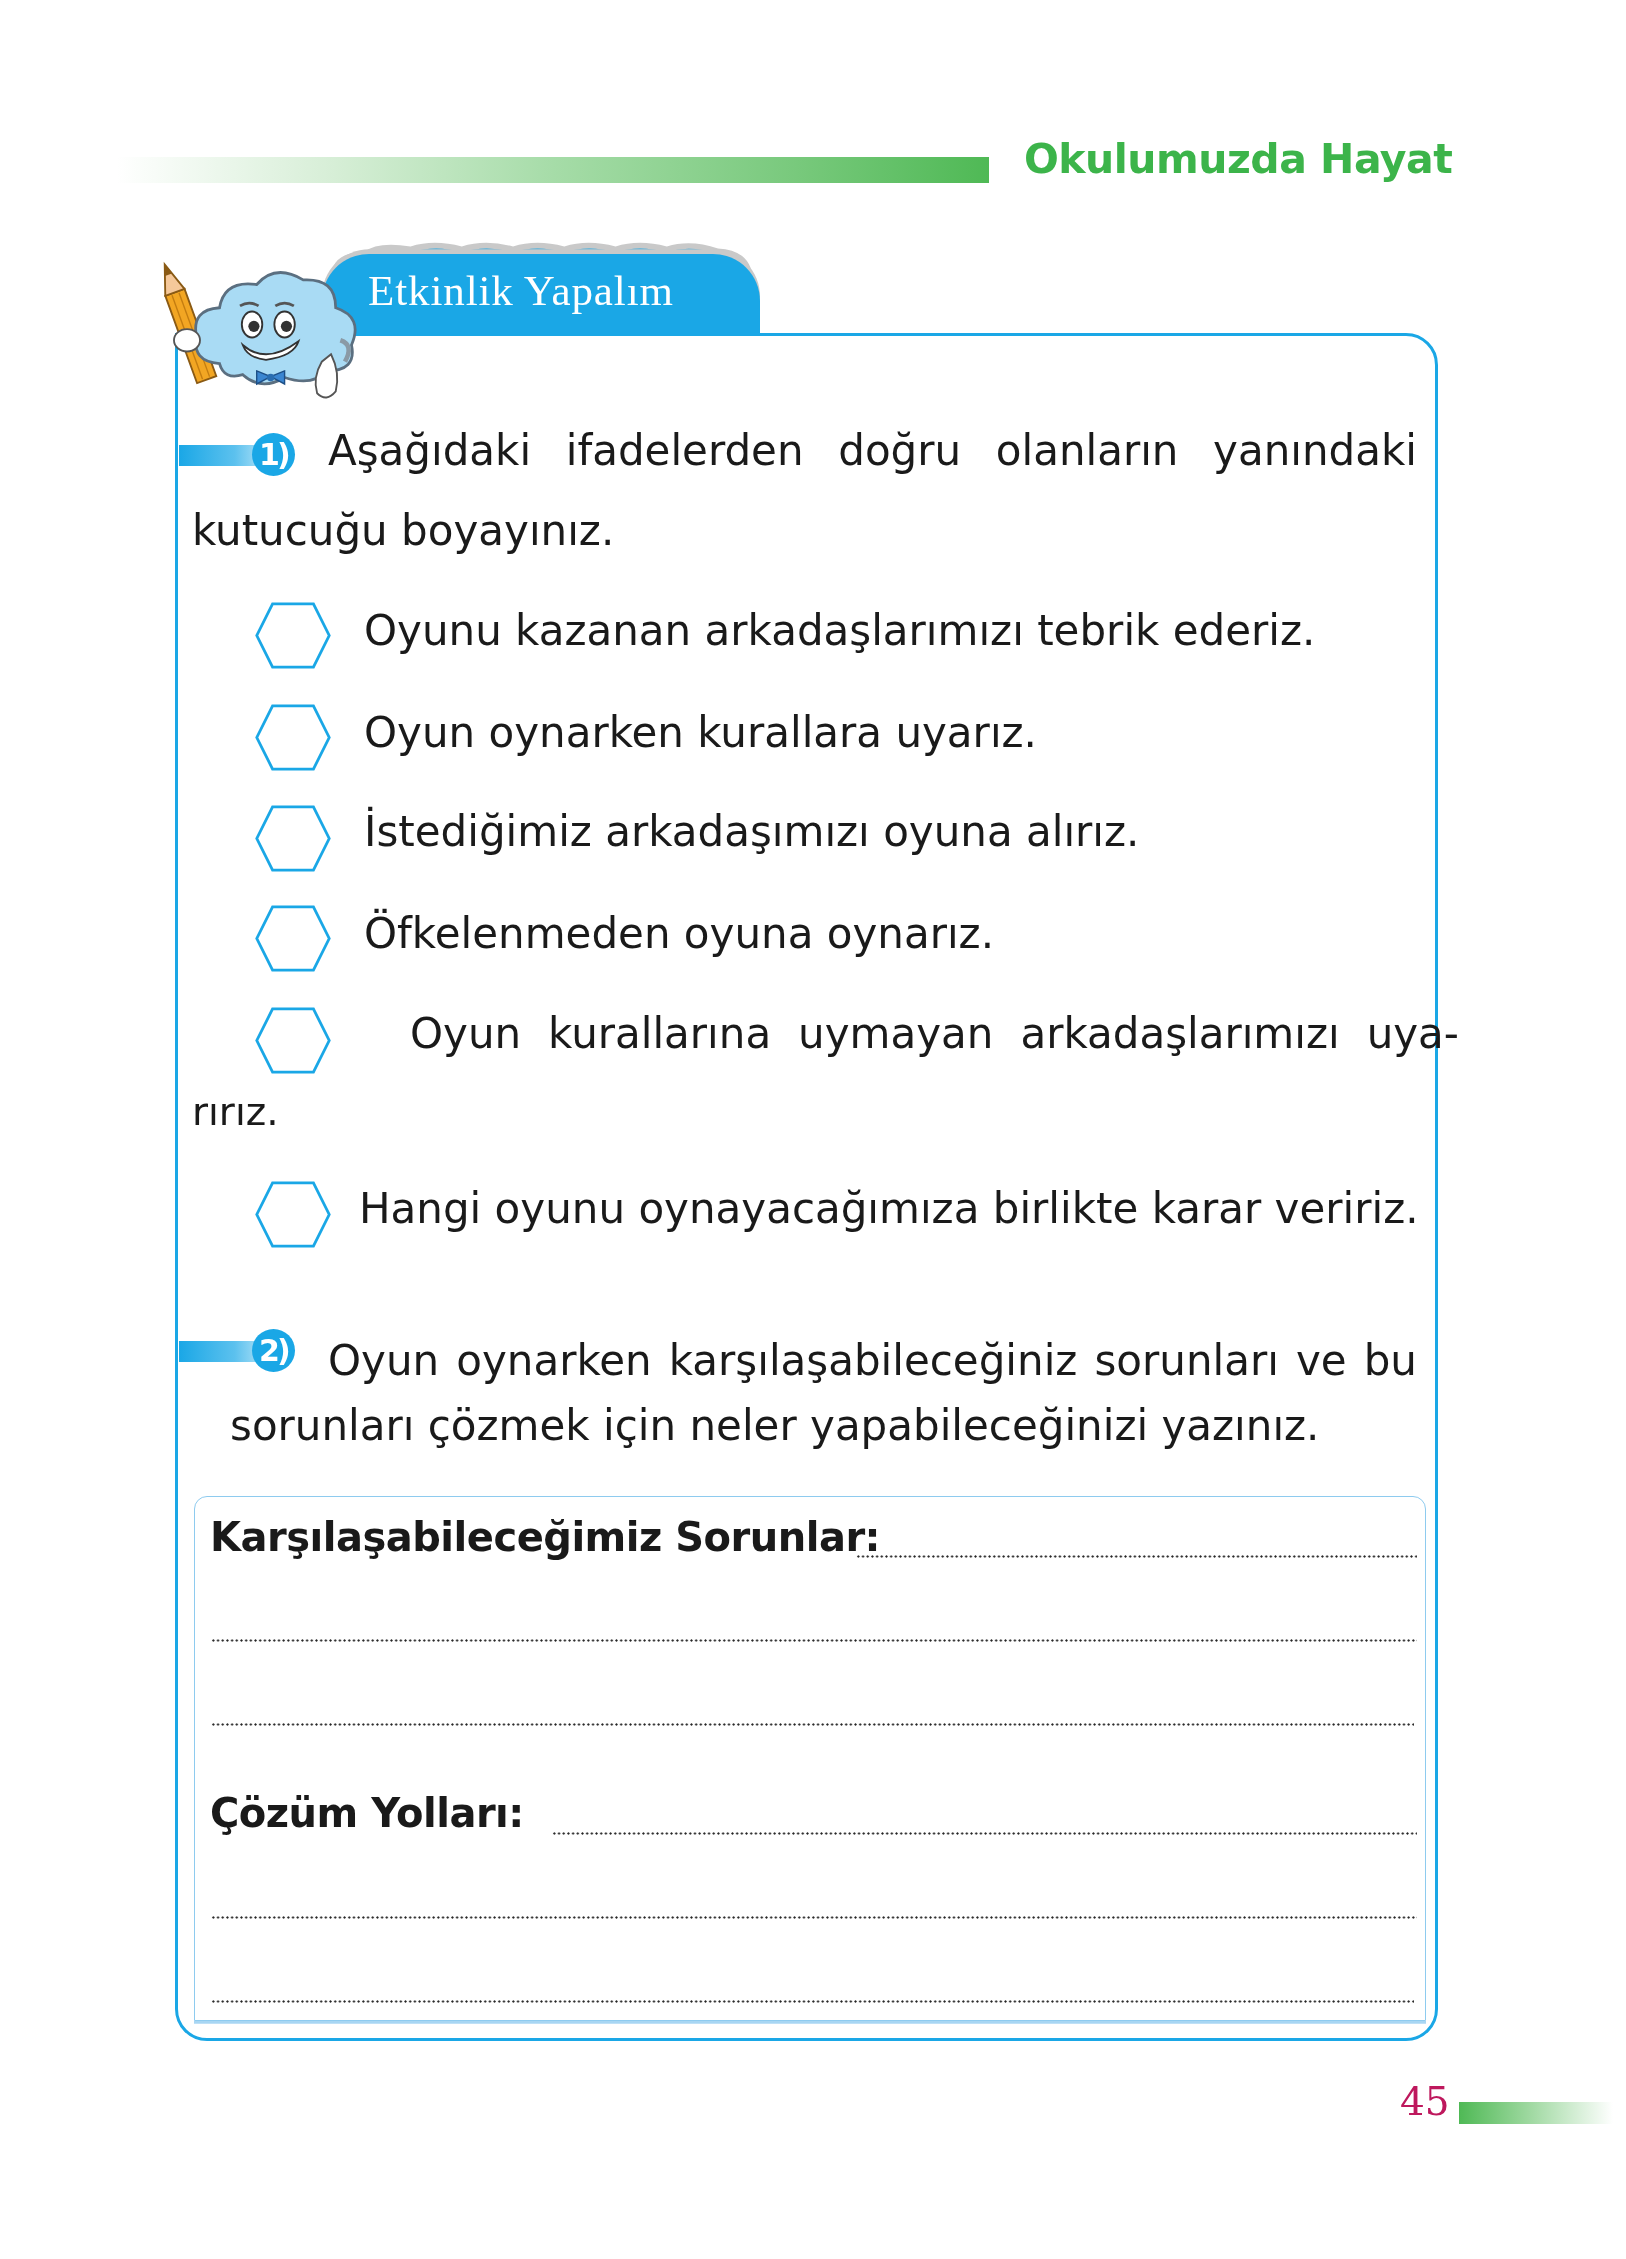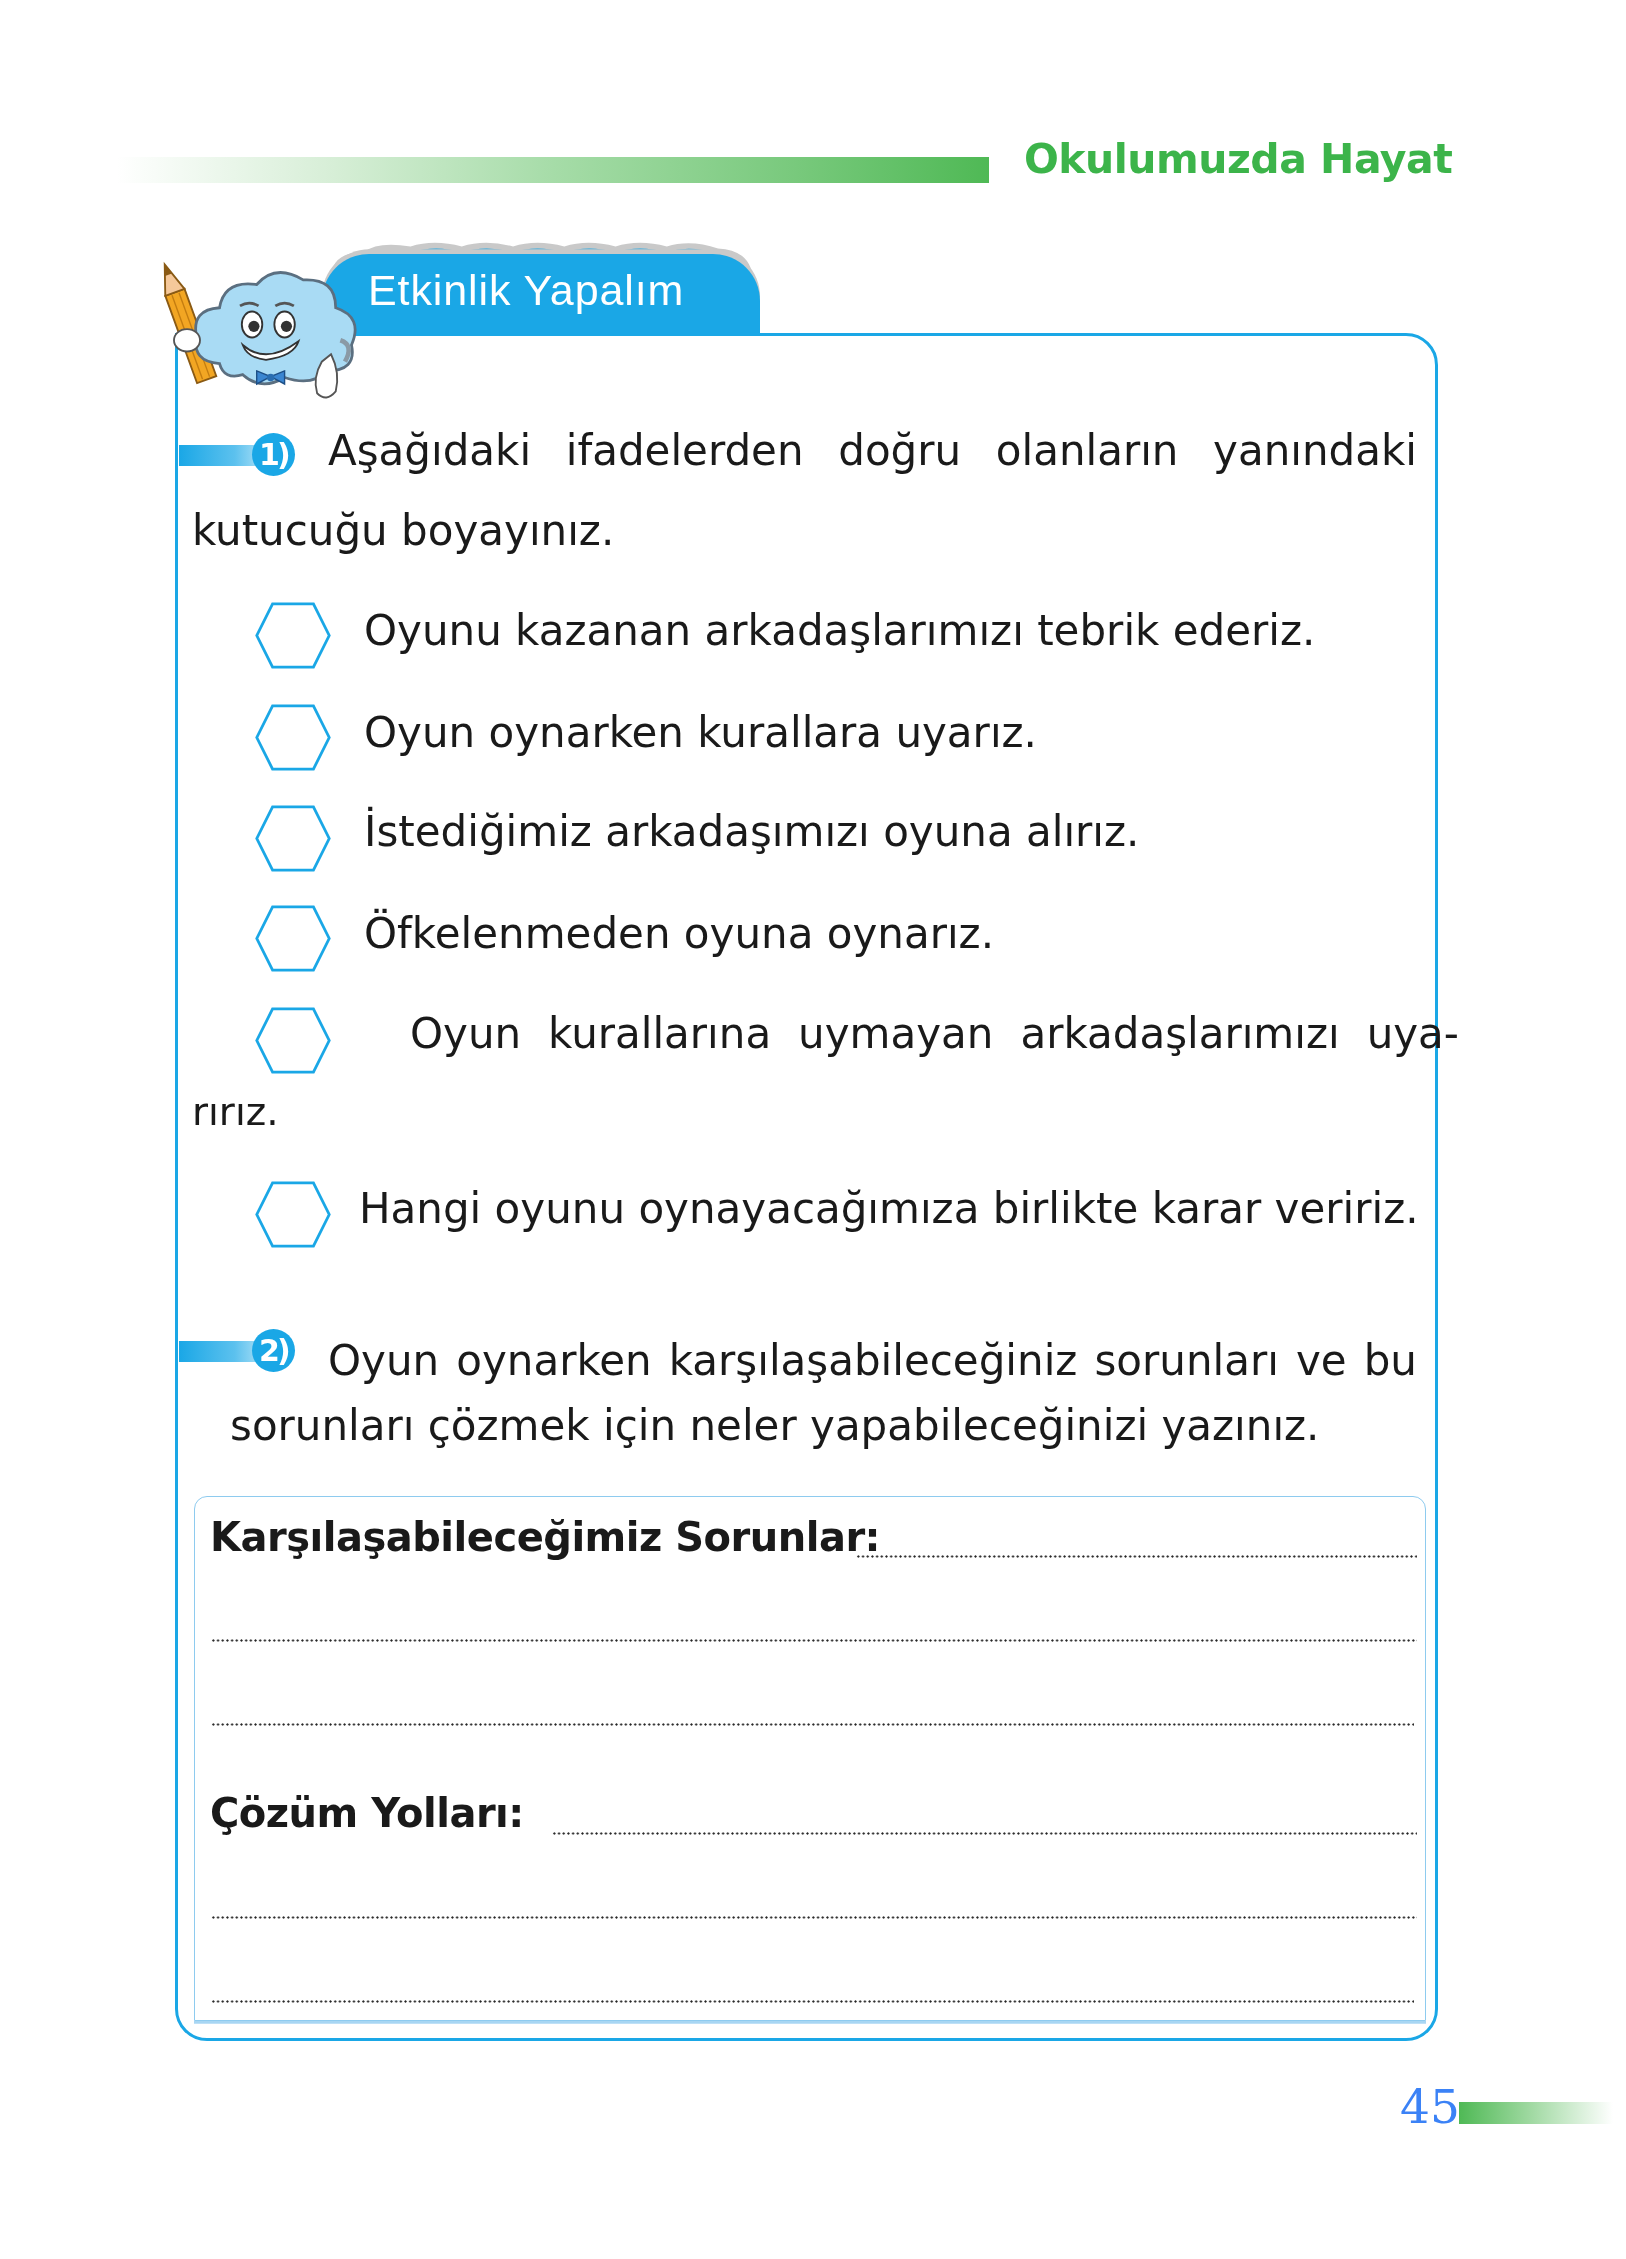--- a/index.html
+++ b/index.html
@@ -14,21 +14,21 @@
 
   
   .main-box { position: absolute; left: 175px; top: 333px; width: 1263px; height: 1708px;
     border: 3.3px solid #1aa7e6; border-radius: 0 32px 32px 32px; box-sizing: border-box; }
 
   
   .tab { position: absolute; left: 322px; top: 254px; width: 438px; height: 82px;
     background: #1aa7e6; border-radius: 47px 47px 0 0; box-shadow: 0 -4.7px 0 #c9c9c9; }
   .tab-scallops { position: absolute; left: 322px; top: 241px; width: 438px; height: 37px; }
   .tab-label { position: absolute; left: 368px; top: 266px; font-size: 43px; color: #ffffff;
-    letter-spacing: 0.9px; font-family: Liberation Sans, sans-serif; }
+    letter-spacing: 0.9px; font-family: Liberation Serif, serif; }
 
   
   .mascot { position: absolute; left: 154px; top: 252px; width: 224px; height: 158px; }
 
   
   .q-bar { position: absolute; height: 20.5px; width: 93px;
     background: linear-gradient(to right, #1aa7e6 0%, #5cc1ee 60%, #c4e9f9 100%); }
   .q-badge { position: absolute; width: 43px; height: 43px; border-radius: 50%;
     background: #1aa7e6; color: #fff; font-size: 30px; font-weight: bold;
     display: flex; align-items: center; justify-content: center; letter-spacing: -2.8px; }
@@ -42,21 +42,21 @@
   .inner-box { position: absolute; left: 194px; top: 1496px; width: 1232px; height: 525px;
     border: 1.9px solid #8ecbef; border-radius: 13px 13px 0 0; box-sizing: border-box;
     box-shadow: 0 2.8px 0 #a8d6f3; }
   .label-bold { position: absolute; font-size: 40px; font-weight: bold; color: #1a1a1a;
     font-family: "DejaVu Sans", sans-serif; letter-spacing: -0.5px; }
   .dots { position: absolute; height: 2.8px;
     background-image: radial-gradient(circle, #222 0.9px, transparent 1.3px);
     background-size: 4.7px 2.8px; background-repeat: repeat-x; }
 
   
-  .page-num { position: absolute; left: 1400px; top: 2079px; font-size: 47px; color: #3b82f6;
+  .page-num { position: absolute; left: 1400px; top: 2079px; font-size: 39px; color: #be185d;
     font-family: "DejaVu Serif", serif; }
   .footer-bar { position: absolute; left: 1459px; top: 2102px; width: 154px; height: 22.4px;
     background: linear-gradient(to right, #4fb955 0%, #9dd89f 45%, rgba(255,255,255,0) 100%); }
 </style>
 </head>
 <body>
 
 <div class="header-bar"></div>
 <div class="header-title">Okulumuzda Hayat</div>
 

